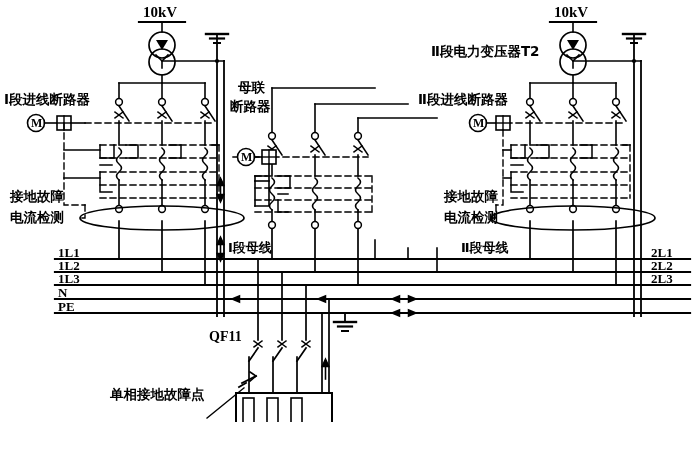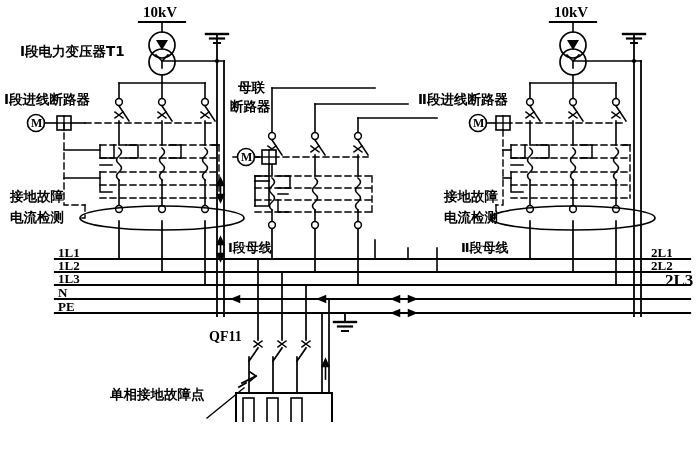--- a/index.html
+++ b/index.html
@@ -391,22 +391,22 @@
     <line x1="249" y1="429" x2="297" y2="429" stroke-width="1.5"></line>
   </g>
 
   </g>
 </svg>
 
 <div class="lbl lbl-lat" style="left:143px; top:5px; font-size:15px;">10kV</div>
 
 <div class="lbl lbl-lat" style="left:554px; top:5px; font-size:15px;">10kV</div>
 
-<div class="lbl lbl-cjk" style="left:20px; top:45px; font-size:13.5px;">Ⅰ段电力变压器T1</div>
-
+
+<div class="lbl lbl-cjk" style="left:431px; top:45px; font-size:13.5px;">Ⅱ段电力变压器T2</div>
 
 <div class="lbl lbl-cjk" style="left:4px; top:93px; font-size:13.5px;">Ⅰ段进线断路器</div>
 
 <div class="lbl lbl-cjk" style="left:418px; top:93px; font-size:13.5px;">Ⅱ段进线断路器</div>
 
 <div class="lbl lbl-cjk" style="left:238px; top:81px; font-size:13.5px;">母联</div>
 <div class="lbl lbl-cjk" style="left:230px; top:100px; font-size:13.5px;">断路器</div>
 
 <div class="lbl lbl-cjk" style="left:10px; top:190px; font-size:13.5px;">接地故障</div>
 <div class="lbl lbl-cjk" style="left:10px; top:211px; font-size:13.5px;">电流检测</div>
@@ -419,21 +419,21 @@
 <div class="lbl lbl-cjk" style="left:461px; top:241px; font-size:13px;">Ⅱ段母线</div>
 
 <div class="lbl lbl-lat" style="left:58px; top:246px; font-size:13px;">1L1</div>
 <div class="lbl lbl-lat" style="left:58px; top:259px; font-size:13px;">1L2</div>
 <div class="lbl lbl-lat" style="left:58px; top:272px; font-size:13px;">1L3</div>
 <div class="lbl lbl-lat" style="left:58px; top:286px; font-size:13px;">N</div>
 <div class="lbl lbl-lat" style="left:58px; top:300px; font-size:13px;">PE</div>
 
 <div class="lbl lbl-lat" style="left:651px; top:246px; font-size:13px;">2L1</div>
 <div class="lbl lbl-lat" style="left:651px; top:259px; font-size:13px;">2L2</div>
-<div class="lbl lbl-lat" style="left:651px; top:272px; font-size:17px;margin-left:14px;">2L3</div>
+<div class="lbl lbl-lat" style="left:651px; top:272px; font-size:13px;">2L3</div>
 
 <div class="lbl lbl-lat" style="left:209px; top:330px; font-size:14px;">QF11</div>
 
 <div class="lbl lbl-cjk" style="left:110px; top:388px; font-size:13.5px;">单相接地故障点</div>
 
 <div class="lbl lbl-cjk" style="left:248px; top:437px; font-size:13.5px;">用电设备</div>
 
 <div class="lbl lbl-lat" style="left:31px; top:117px; font-size:12px;">M</div>
 <div class="lbl lbl-lat" style="left:241px; top:151px; font-size:12px;">M</div>
 <div class="lbl lbl-lat" style="left:473px; top:117px; font-size:12px;">M</div>

